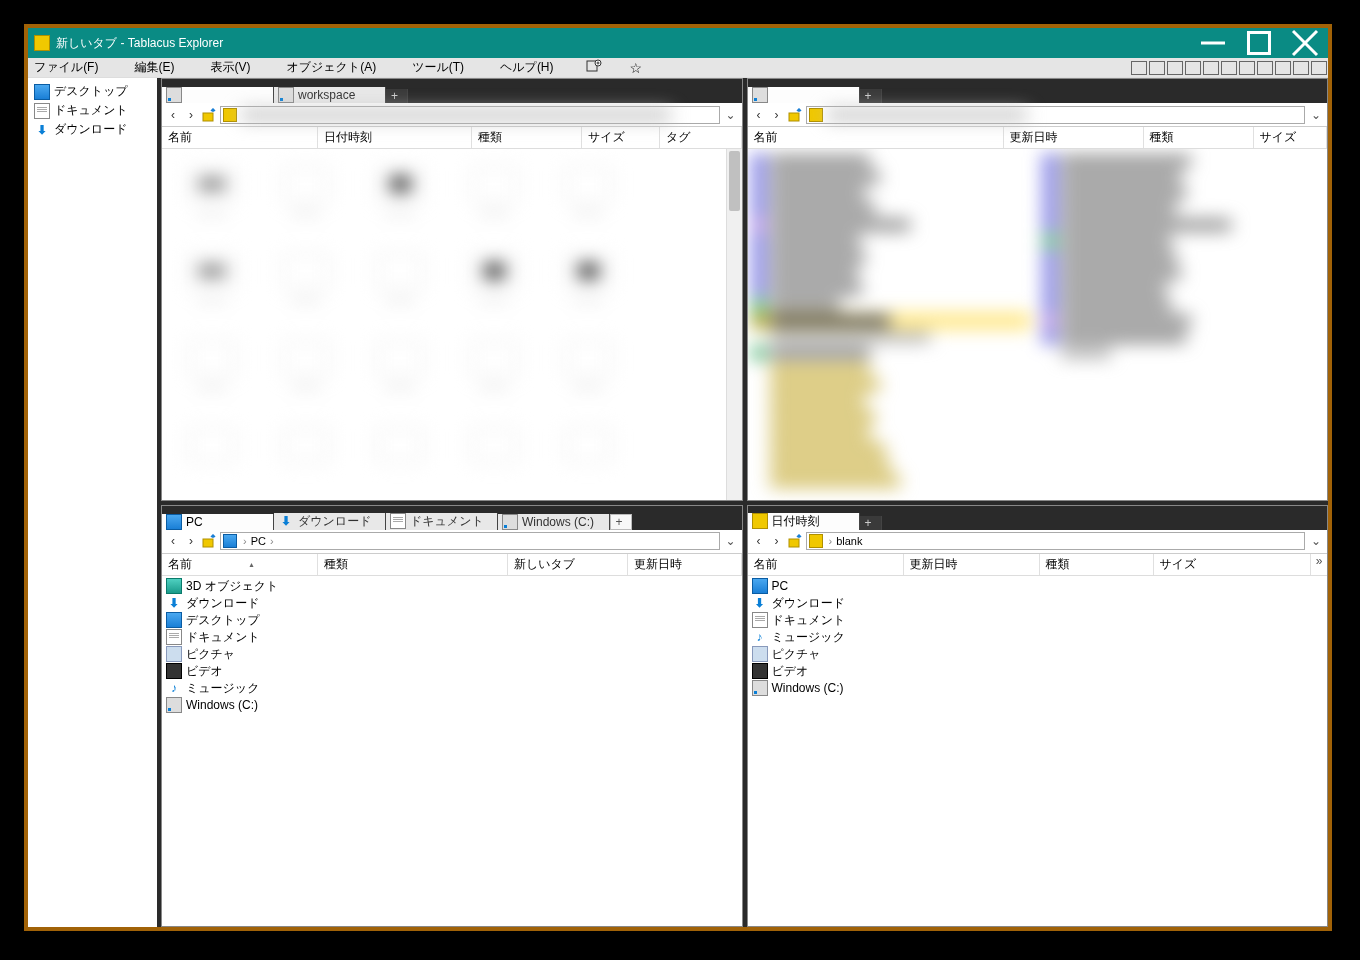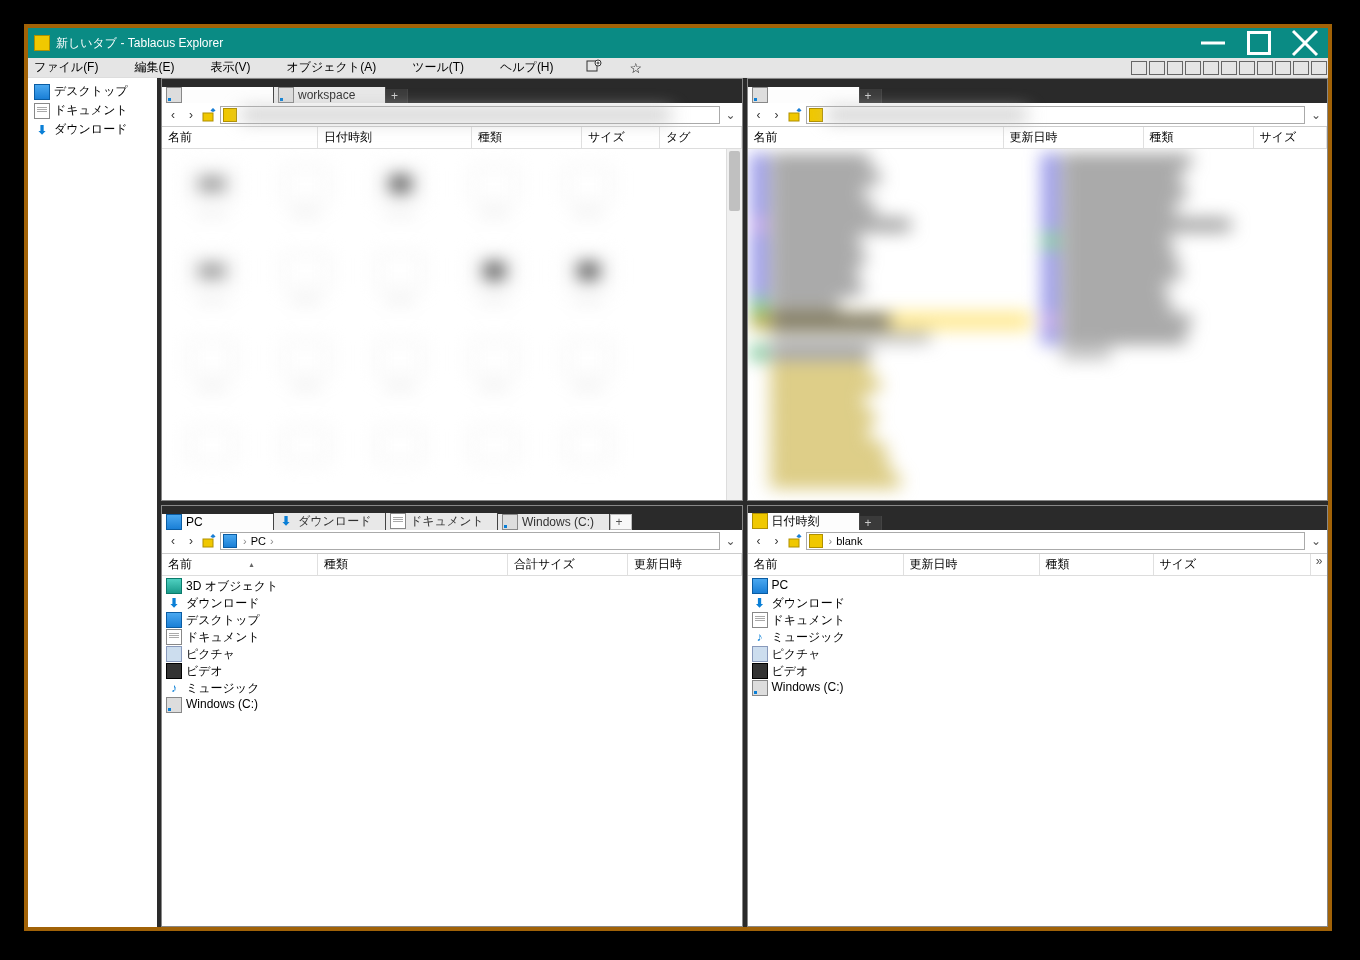--- a/index.html
+++ b/index.html
@@ -72,21 +72,21 @@
 
 .list2col { display:flex; gap:12px; padding:4px; }
 .listcol { flex:1; }
 .listline { display:flex; align-items:center; height:16px; font-size:11px; }
 .listline .bar { width:14px; height:12px; background:#5a5ae0; margin-right:4px; }
 .listline.alt .bar { background:#9a6ae0; }
 .listline.g .bar { background:#2aa85a; }
 .listline .txt { height:10px; background:#777; border-radius:2px; }
 
 .filelist { padding: 2px 4px; }
-.filelist .row { display:flex; align-items:flex-start; height:17px; font-size:12px; }
+.filelist .row { display:flex; align-items:center; height:17px; font-size:12px; }
 .filelist .row .ico { margin-right:4px; }
 
 svg { width:100%; height:100%; }
 .moreicon { width:16px; text-align:center; color:#555; }
 </style>
 </head>
 <body>
 
 <div class="window">
 
@@ -513,21 +513,21 @@
         </div>
         <div class="headers">
           <div class="col" style="width:156px">
               <span>名前</span>
               <span class="sort" style="margin:0 auto">▴</span>
             </div>
           <div class="col" style="width:190px">
               <span>種類</span>
             </div>
           <div class="col" style="width:120px">
-              <span>合計サイズ</span>
+              <span>新しいタブ</span>
             </div>
           <div class="col" style="flex:1">
               <span>更新日時</span>
             </div>
         </div>
         <div class="content">
           <div class="filelist">
             <div class="row">
                 <span class="ico cube"></span>
                 <span>3D オブジェクト</span>

